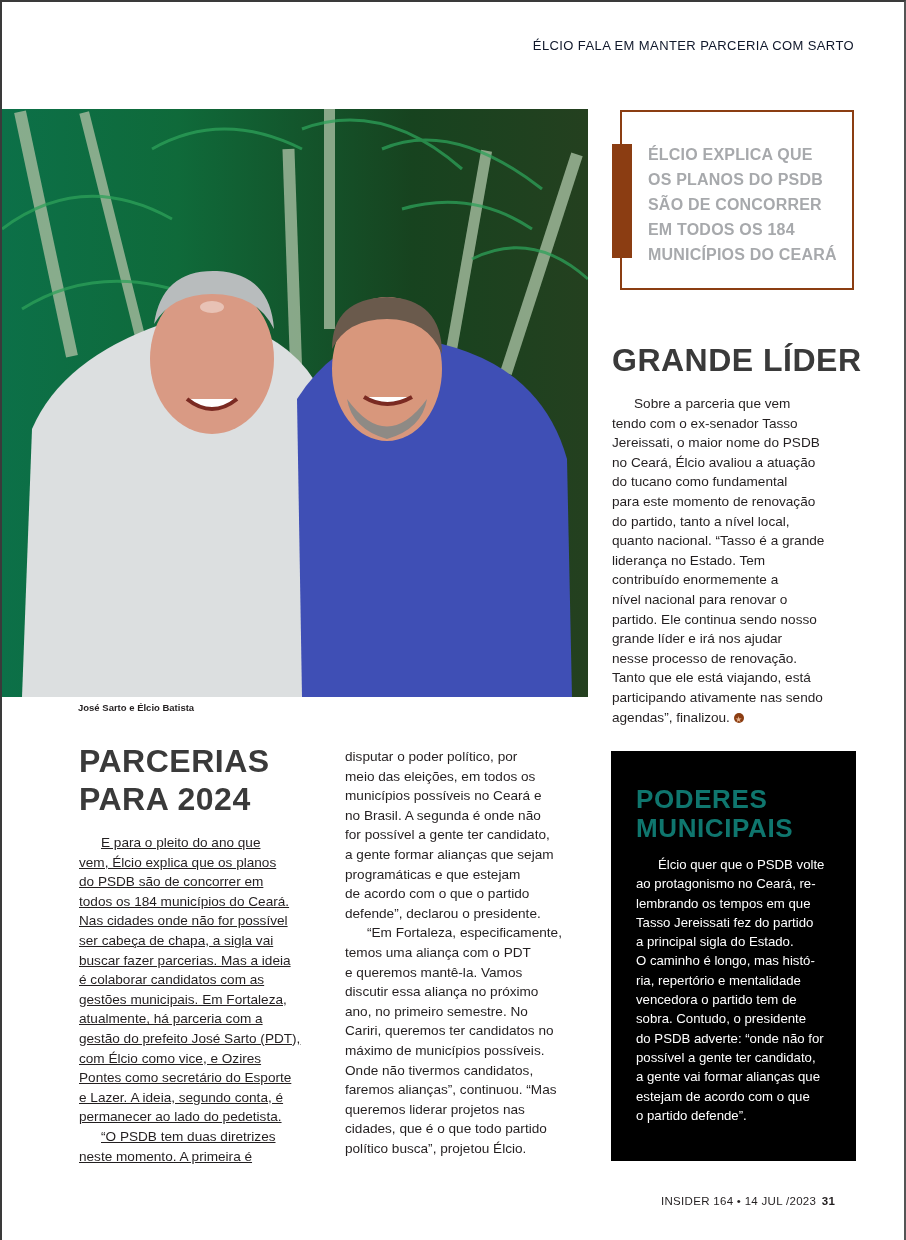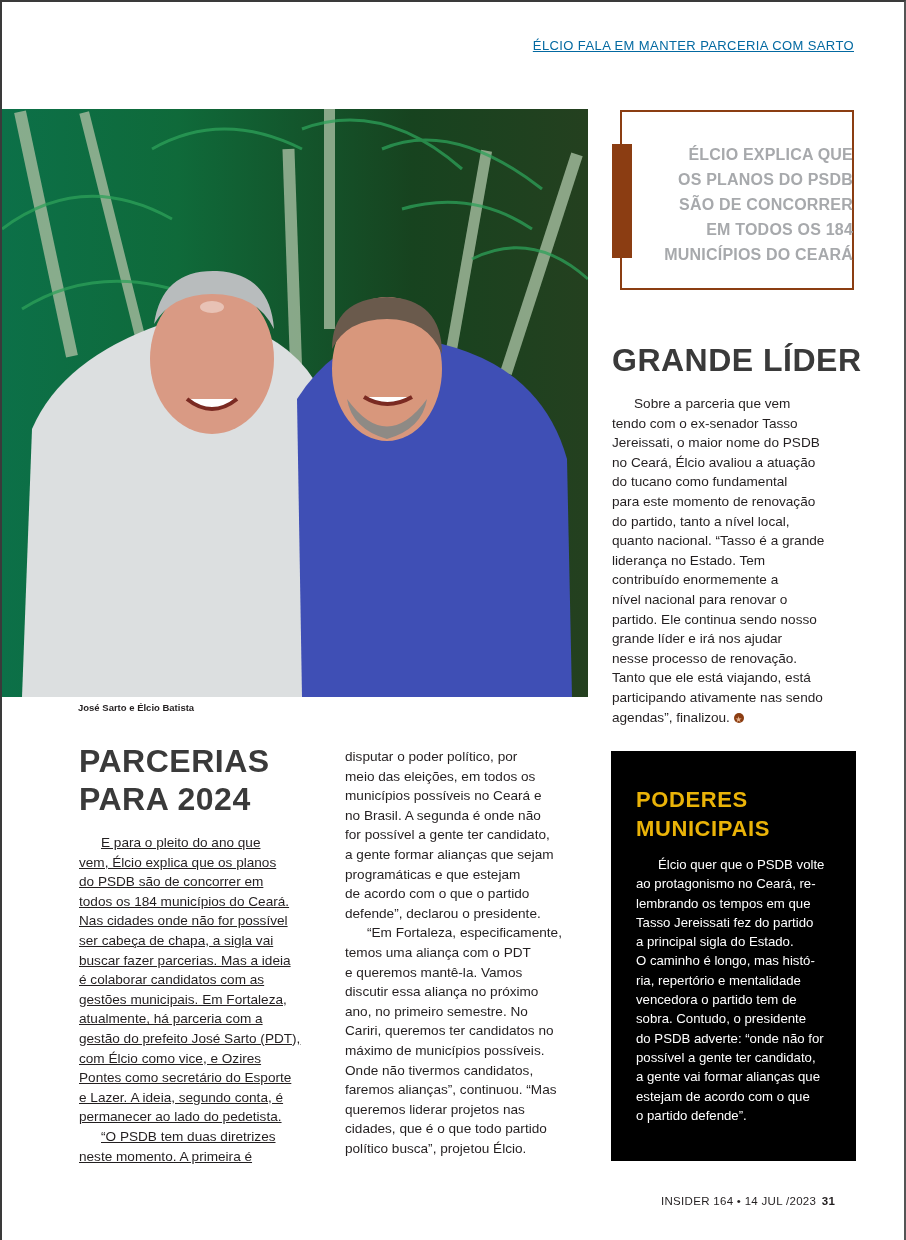--- a/index.html
+++ b/index.html
@@ -1,30 +1,30 @@
 <!DOCTYPE html>
 <html><head>
 <meta charset="utf-8">
 <style>
   * { box-sizing: border-box; margin: 0; padding: 0; }
   html, body { width: 906px; height: 1240px; background: #fff; overflow: hidden; }
   body { position: relative; font-family: "Liberation Sans", sans-serif; color: #231f20; }
   .page-border { position: absolute; left: 0; top: 0; width: 906px; height: 1240px;
     border-left: 2px solid #3a3a3a; border-top: 2px solid #3a3a3a; border-right: 2px solid #555; pointer-events: none; }
-  .running-head { position: absolute; top: 38px; right: 52px; font-size: 13px; letter-spacing: 0.4px; color: #0369a1; text-decoration: underline; }
+  .running-head { position: absolute; top: 38px; right: 52px; font-size: 13px; letter-spacing: 0.4px; color: #0f172a; }
 
   
   .photo { position: absolute; left: 2px; top: 109px; width: 586px; height: 588px; overflow: hidden;
     background: linear-gradient(90deg, #0e6a46 0%, #0f7a52 20%, #134c2a 55%, #1b3a20 100%); }
   .photo svg { width: 100%; height: 100%; display: block; }
   .caption { position: absolute; left: 78px; top: 702px; font-size: 9.5px; font-weight: bold; color: #231f20; }
 
   
   .pullquote { position: absolute; left: 620px; top: 110px; width: 234px; height: 180px;
-    border: 2px solid #8b3d12; text-align: right; }
+    border: 2px solid #8b3d12; }
   .pullquote .tab { position: absolute; left: -10px; top: 32px; width: 20px; height: 114px; background: #8b3d12; }
   .pullquote .text { position: absolute; left: 26px; top: 30px; width: 205px; font-size: 16px; font-weight: bold;
     line-height: 25px; color: #a7a9ac; letter-spacing: 0.2px; }
 
   
   .h-big { font-weight: bold; color: #3a3a3a; letter-spacing: 0.5px; }
   .h-grande { position: absolute; left: 612px; top: 342px; font-size: 32px; }
   .h-parcerias { position: absolute; left: 79px; top: 742px; font-size: 32px; line-height: 38px; }
 
   .body-text { font-size: 13.6px; line-height: 19.6px; color: #231f20; }
@@ -34,22 +34,22 @@
   .col-2 { left: 345px; top: 747px; width: 240px; }
   .col-1 .line, .col-2 .line, .col-right .line { display: block; white-space: nowrap; }
   .indent { padding-left: 22px; }
 
   .end-mark { display: inline-block; width: 10px; height: 10px; border-radius: 50%; background: #8b3d12;
     vertical-align: middle; margin-left: 4px; position: relative; }
   .end-mark::after { content: "★"; position: absolute; left: 1px; top: -3px; font-size: 8px; color: #e7b48f; }
 
   
   .sidebar { position: absolute; left: 611px; top: 751px; width: 245px; height: 410px; background: #000; }
-  .sidebar .title { position: absolute; left: 25px; top: 34px; font-size: 22px; line-height: 29px; font-weight: bold;
-    color: #eab308; letter-spacing: 0.6px; }
+  .sidebar .title { position: absolute; left: 25px; top: 34px; font-size: 26px; line-height: 29px; font-weight: bold;
+    color: #0f766e; letter-spacing: 0.6px; }
   .sidebar .text { position: absolute; left: 25px; top: 104px; width: 200px; font-size: 13.2px; line-height: 19.3px; color: #fff; }
   .sidebar .text .line { display: block; white-space: nowrap; }
 
   .footer { position: absolute; top: 1195px; left: 661px; font-size: 11.5px; color: #231f20; letter-spacing: 0.3px; }
   .footer b { font-weight: normal; }
   .footer .pg { margin-left: 2px; font-weight: bold; }
 </style>
 </head>
 <body>
 

